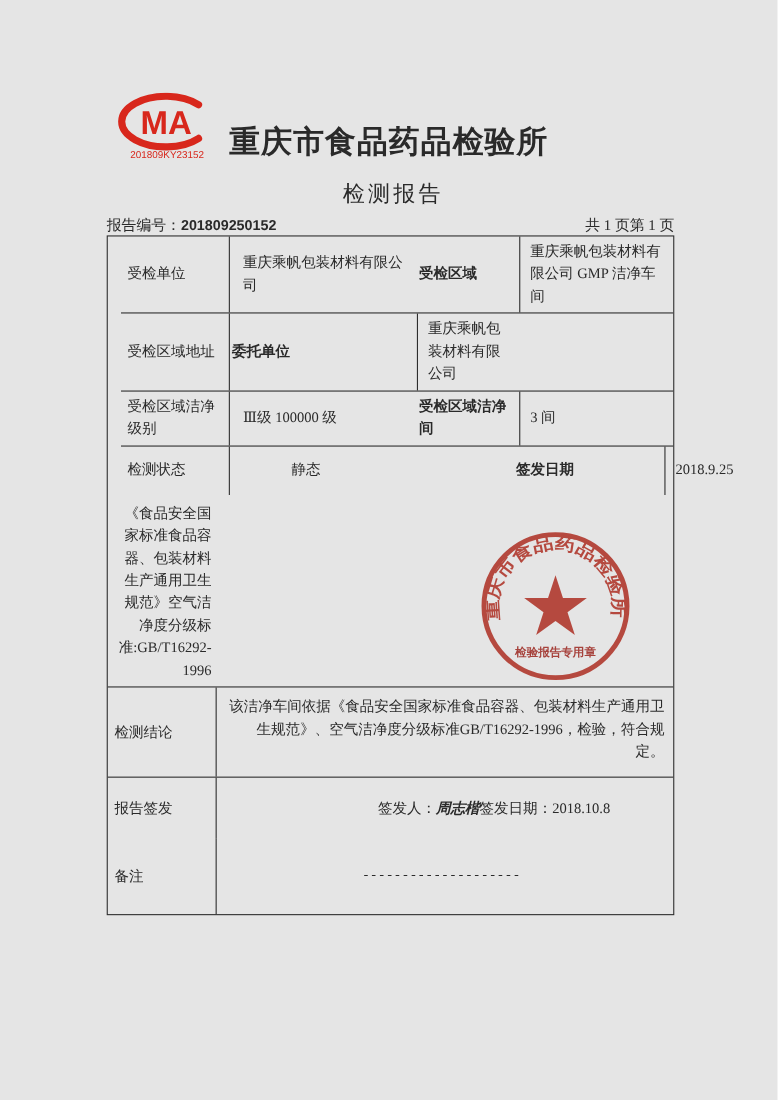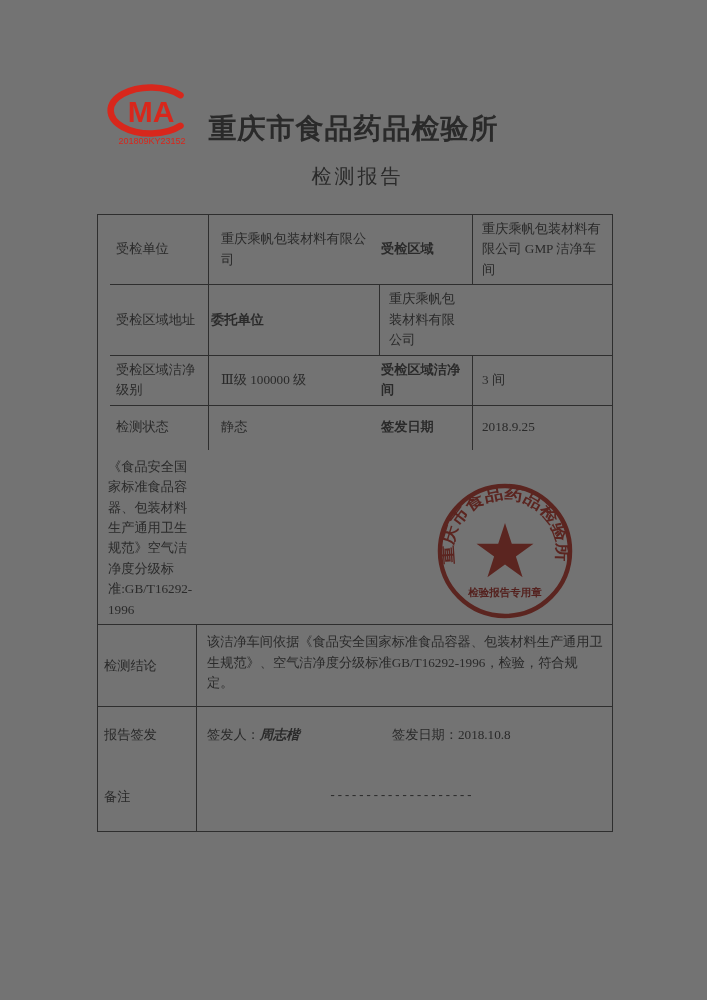--- a/index.html
+++ b/index.html
@@ -1,19 +1,19 @@
 <!DOCTYPE html>
 <html><head>
 <meta charset="utf-8">
 <style>
   html,body{margin:0;padding:0;background:#ffffff;}
   .page{
     position:relative;
     width:707px;height:1000px;
-    background:#737373;
+    background:#e5e5e5;
     font-family:"Liberation Serif","DejaVu Serif",serif;
     color:#2a2a2a;
     overflow:hidden;
   }
   
   .cma{position:absolute;left:104px;top:84px;width:94px;height:70px;}
   
   .org-title{
     position:absolute;left:0;top:110px;width:100%;
     text-align:center;font-size:28px;font-weight:bold;letter-spacing:1px;
@@ -32,29 +32,29 @@
   .rtable{
     position:absolute;left:97px;top:214px;width:516px;
     border:1.6px solid #2e2e2e;
     box-sizing:border-box;
     font-size:13.2px;
     line-height:1.55;
   }
   .row{display:grid;border-bottom:1.6px solid #2e2e2e;box-sizing:border-box;}
   .row.quad{grid-template-columns:99px 170px 93px 1fr;margin-left:12px;}
   .row.wide{grid-template-columns:99px 1fr;}
-  .row.no-bb{border-bottom:none;}
+  .row.no-bb{border-bottom:none;gap:44px;}
   .row:last-child{border-bottom:none;}
   .cell{box-sizing:border-box;display:flex;align-items:center;padding:4px 6px;}
   .cell.top{align-items:flex-start;padding-top:7px;}
   .lbl{border-right:1.6px solid #2e2e2e;padding-left:6px;padding-right:4px;}
   .lbl2{padding-left:2px;padding-right:2px;font-weight:bold;}
   .val2{border-left:1.6px solid #2e2e2e;padding-left:9px;}
   .val1{padding-left:12px;padding-right:10px;}
-  .wideval{padding-left:10px;padding-right:8px;}
+  .wideval{padding-left:10px;padding-right:8px;text-align:right;}
   .sign-issuer{display:inline-block;width:185px;}
   .handwrite{font-weight:bold;font-style:italic;}
   .dashes{padding-left:132px;font-family:"Liberation Mono","DejaVu Sans Mono",monospace;font-size:12px;letter-spacing:0;}
   
   .stamp{position:absolute;left:425px;top:471px;width:160px;height:160px;
          opacity:0.88;mix-blend-mode:multiply;pointer-events:none;}
   .stamp text{font-family:"Liberation Serif","DejaVu Serif",serif;}
 </style>
 </head>
 <body>
@@ -63,20 +63,26 @@
 
   <svg class="cma" viewBox="0 0 94 70">
     <path d="M76.5 11.2 A40 23 0 1 0 76.5 41.8" fill="none" stroke="#d8271c" stroke-width="6.5" stroke-linecap="round"></path>
     <text x="47" y="38" text-anchor="middle" font-size="30" font-weight="bold" fill="#d8271c" font-family="Liberation Sans, DejaVu Sans, sans-serif">MA</text>
     <text x="48" y="60" text-anchor="middle" font-size="9" fill="#d8271c" font-family="Liberation Sans, DejaVu Sans, sans-serif">201809KY23152</text>
   </svg>
 
   <div class="org-title">重庆市食品药品检验所</div>
   <div class="doc-title">检测报告</div>
 
+  <div class="report-line">
+    <div>
+      <span>报告编号：</span><span class="report-no">201809250152</span>
+    </div>
+    <div>共 1 页第 1 页</div>
+  </div>
 
   <div class="rtable">
 
     <div class="row quad" style="min-height:62px">
       <div class="cell lbl">受检单位</div>
       <div class="cell val1">重庆乘帆包装材料有限公司</div>
       <div class="cell lbl2">受检区域</div>
       <div class="cell val2">重庆乘帆包装材料有限公司 GMP 洁净车间</div>
     </div>
 

